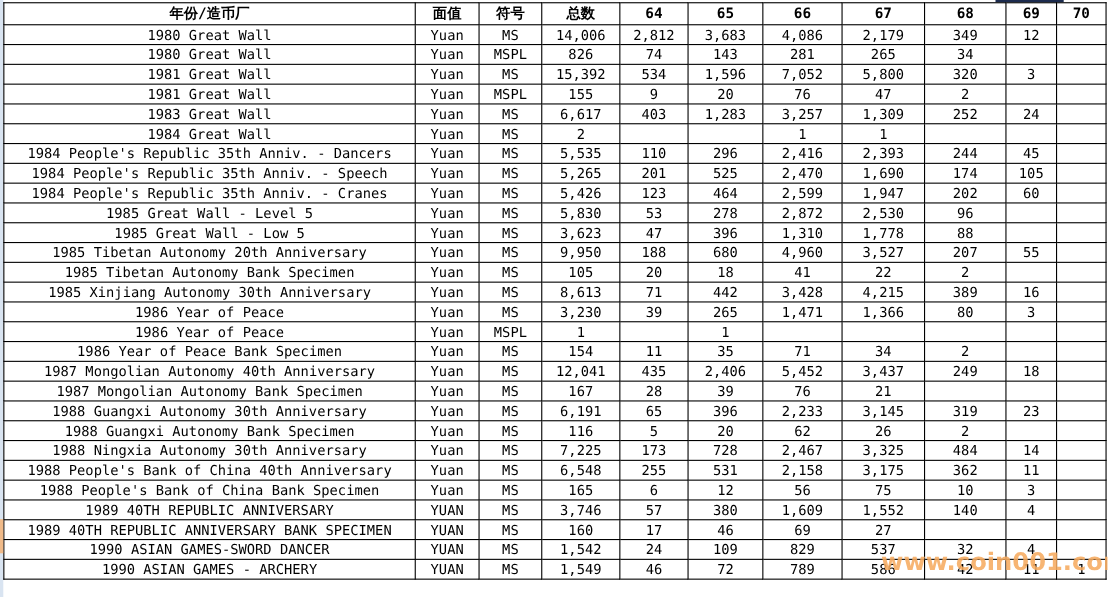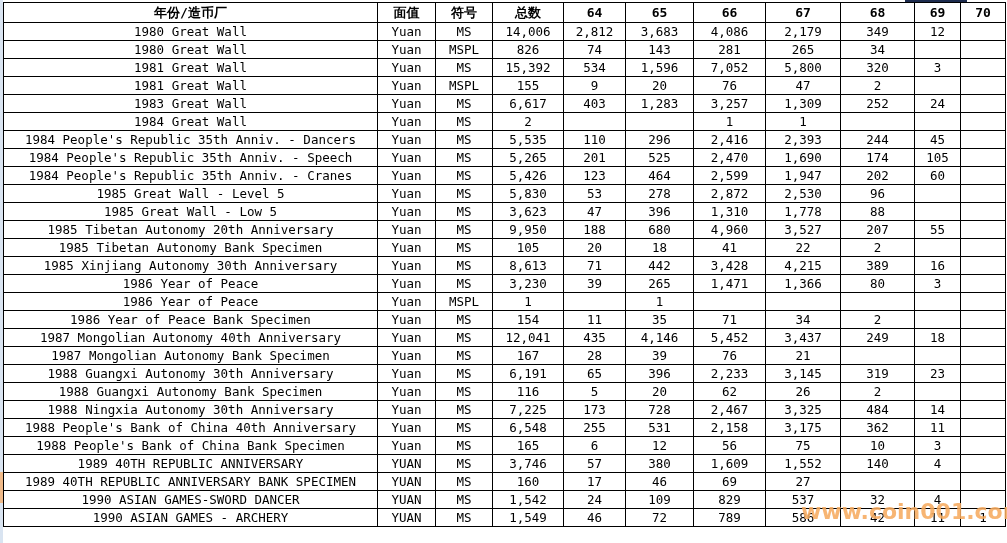--- a/index.html
+++ b/index.html
@@ -319,21 +319,21 @@
           <td>2</td>
           <td></td>
           <td></td>
         </tr>
         <tr>
           <td>1987 Mongolian Autonomy 40th Anniversary</td>
           <td>Yuan</td>
           <td>MS</td>
           <td>12,041</td>
           <td>435</td>
-          <td>4,146</td>
+          <td>2,406</td>
           <td>5,452</td>
           <td>3,437</td>
           <td>249</td>
           <td>18</td>
           <td></td>
         </tr>
         <tr>
           <td>1987 Mongolian Autonomy Bank Specimen</td>
           <td>Yuan</td>
           <td>MS</td>

